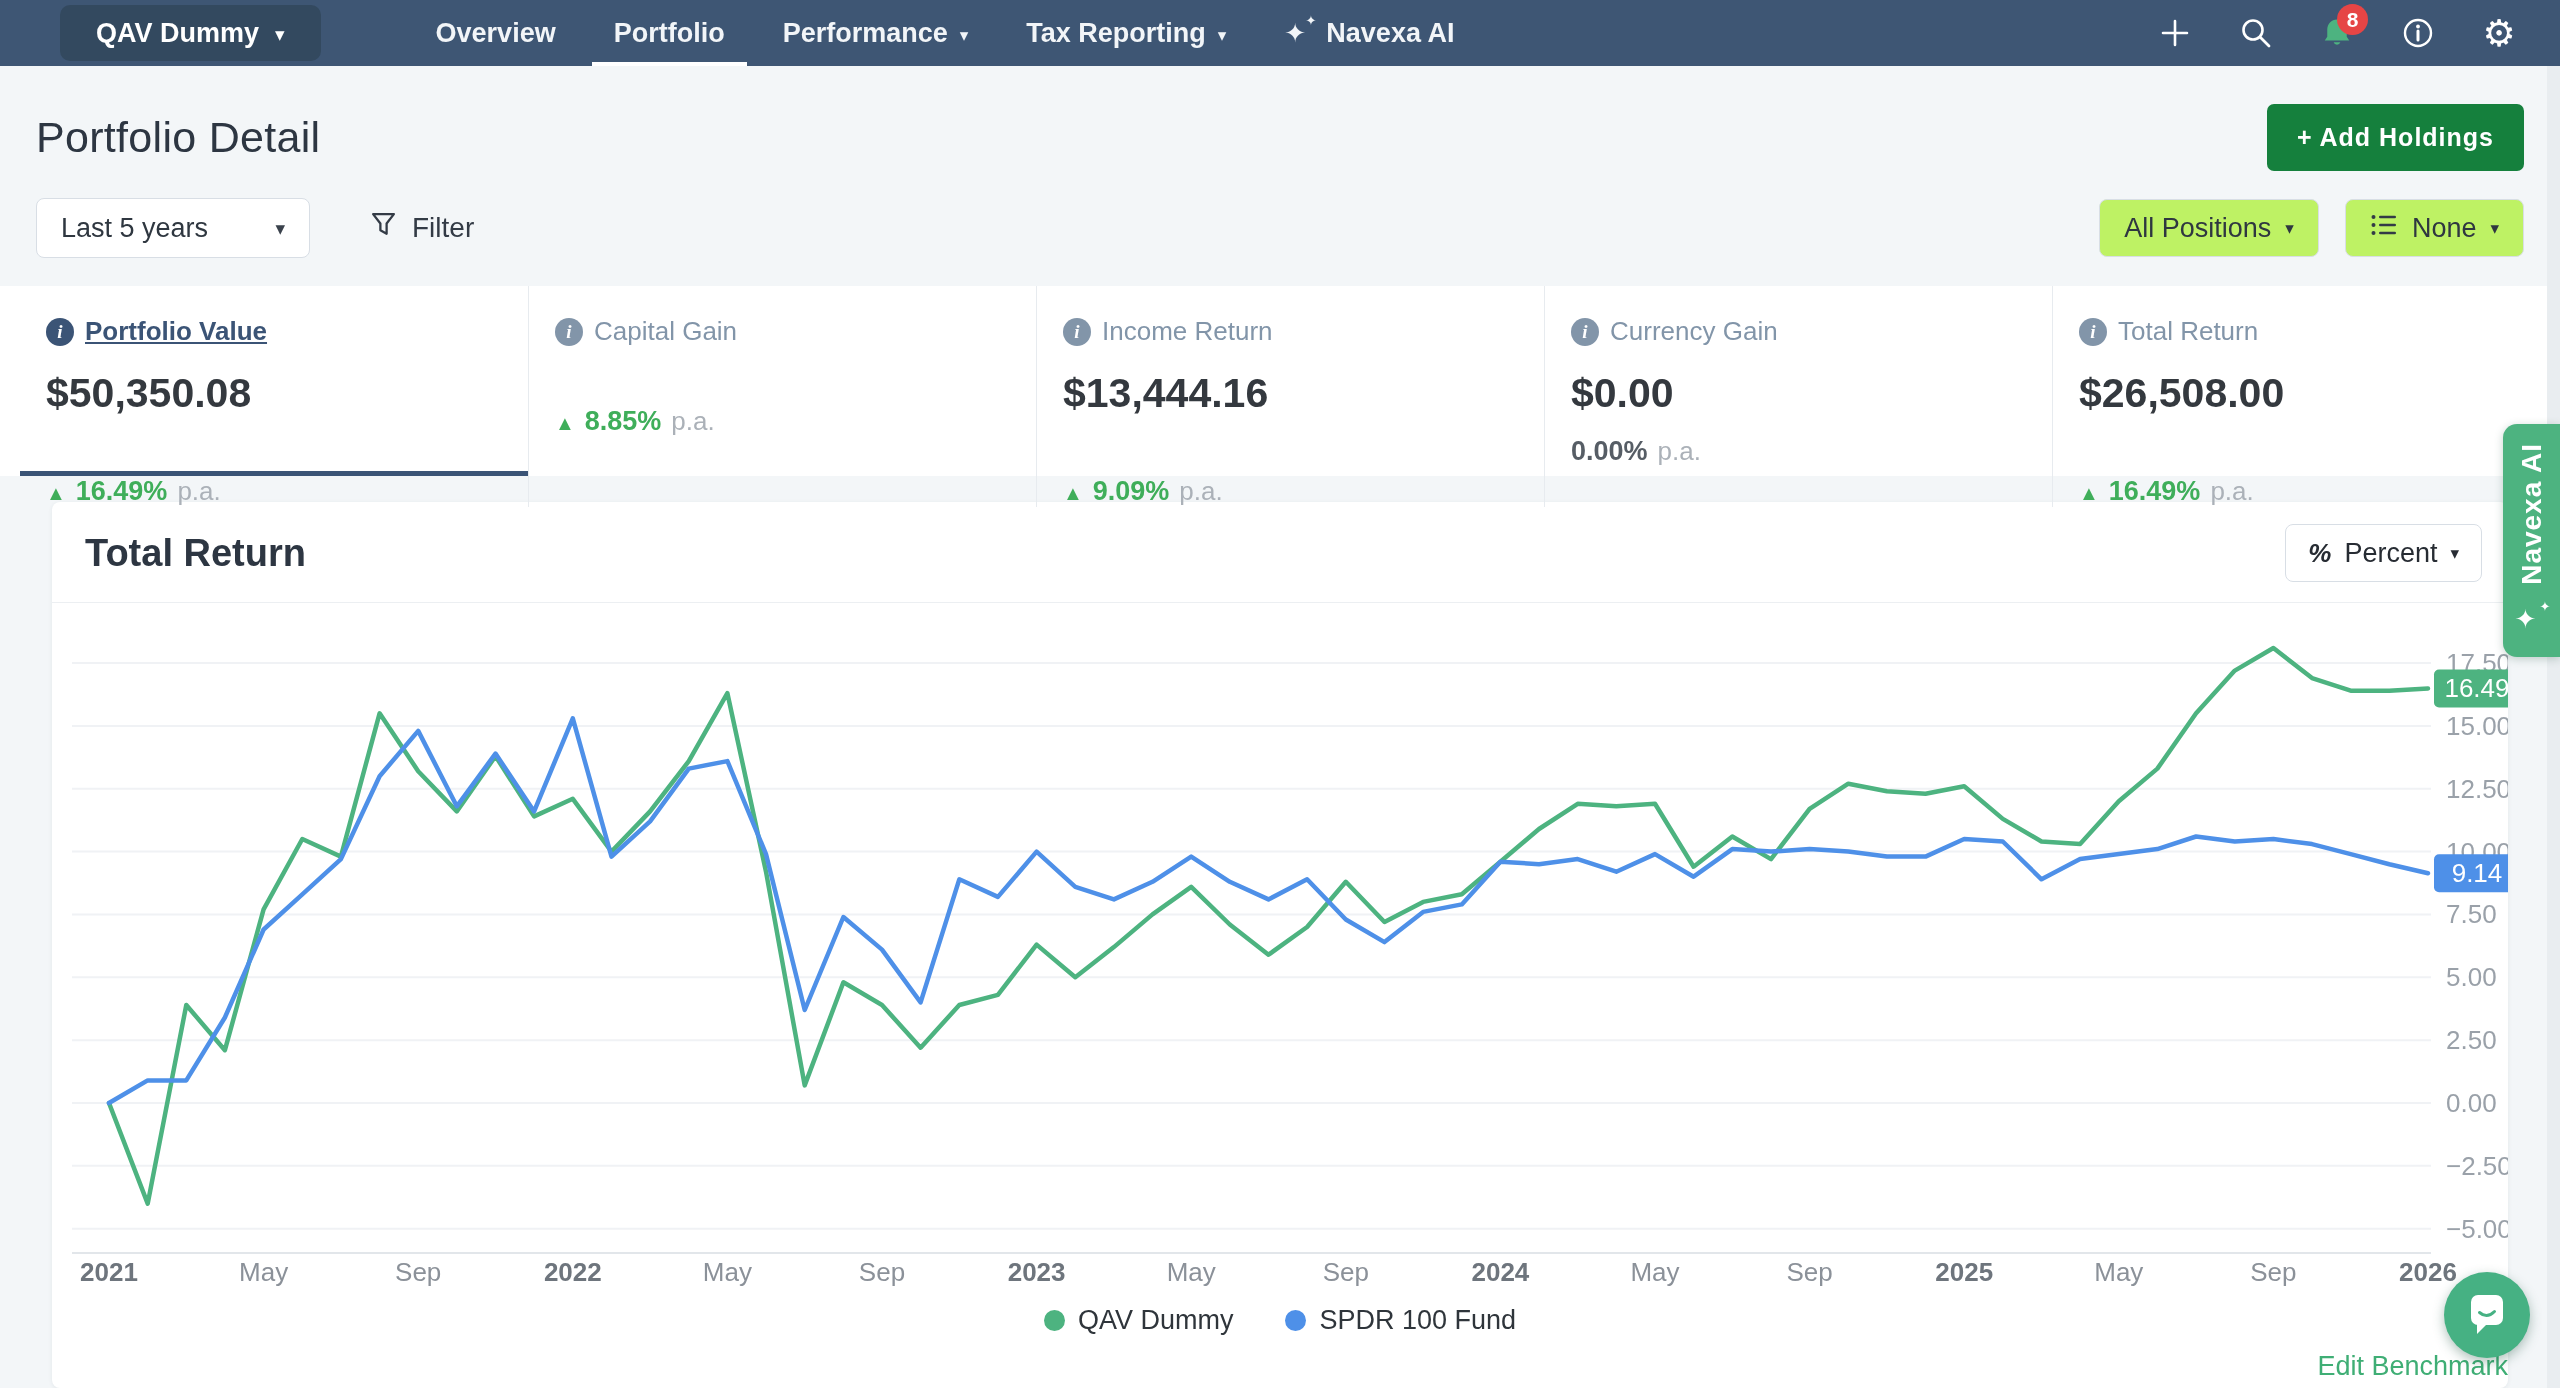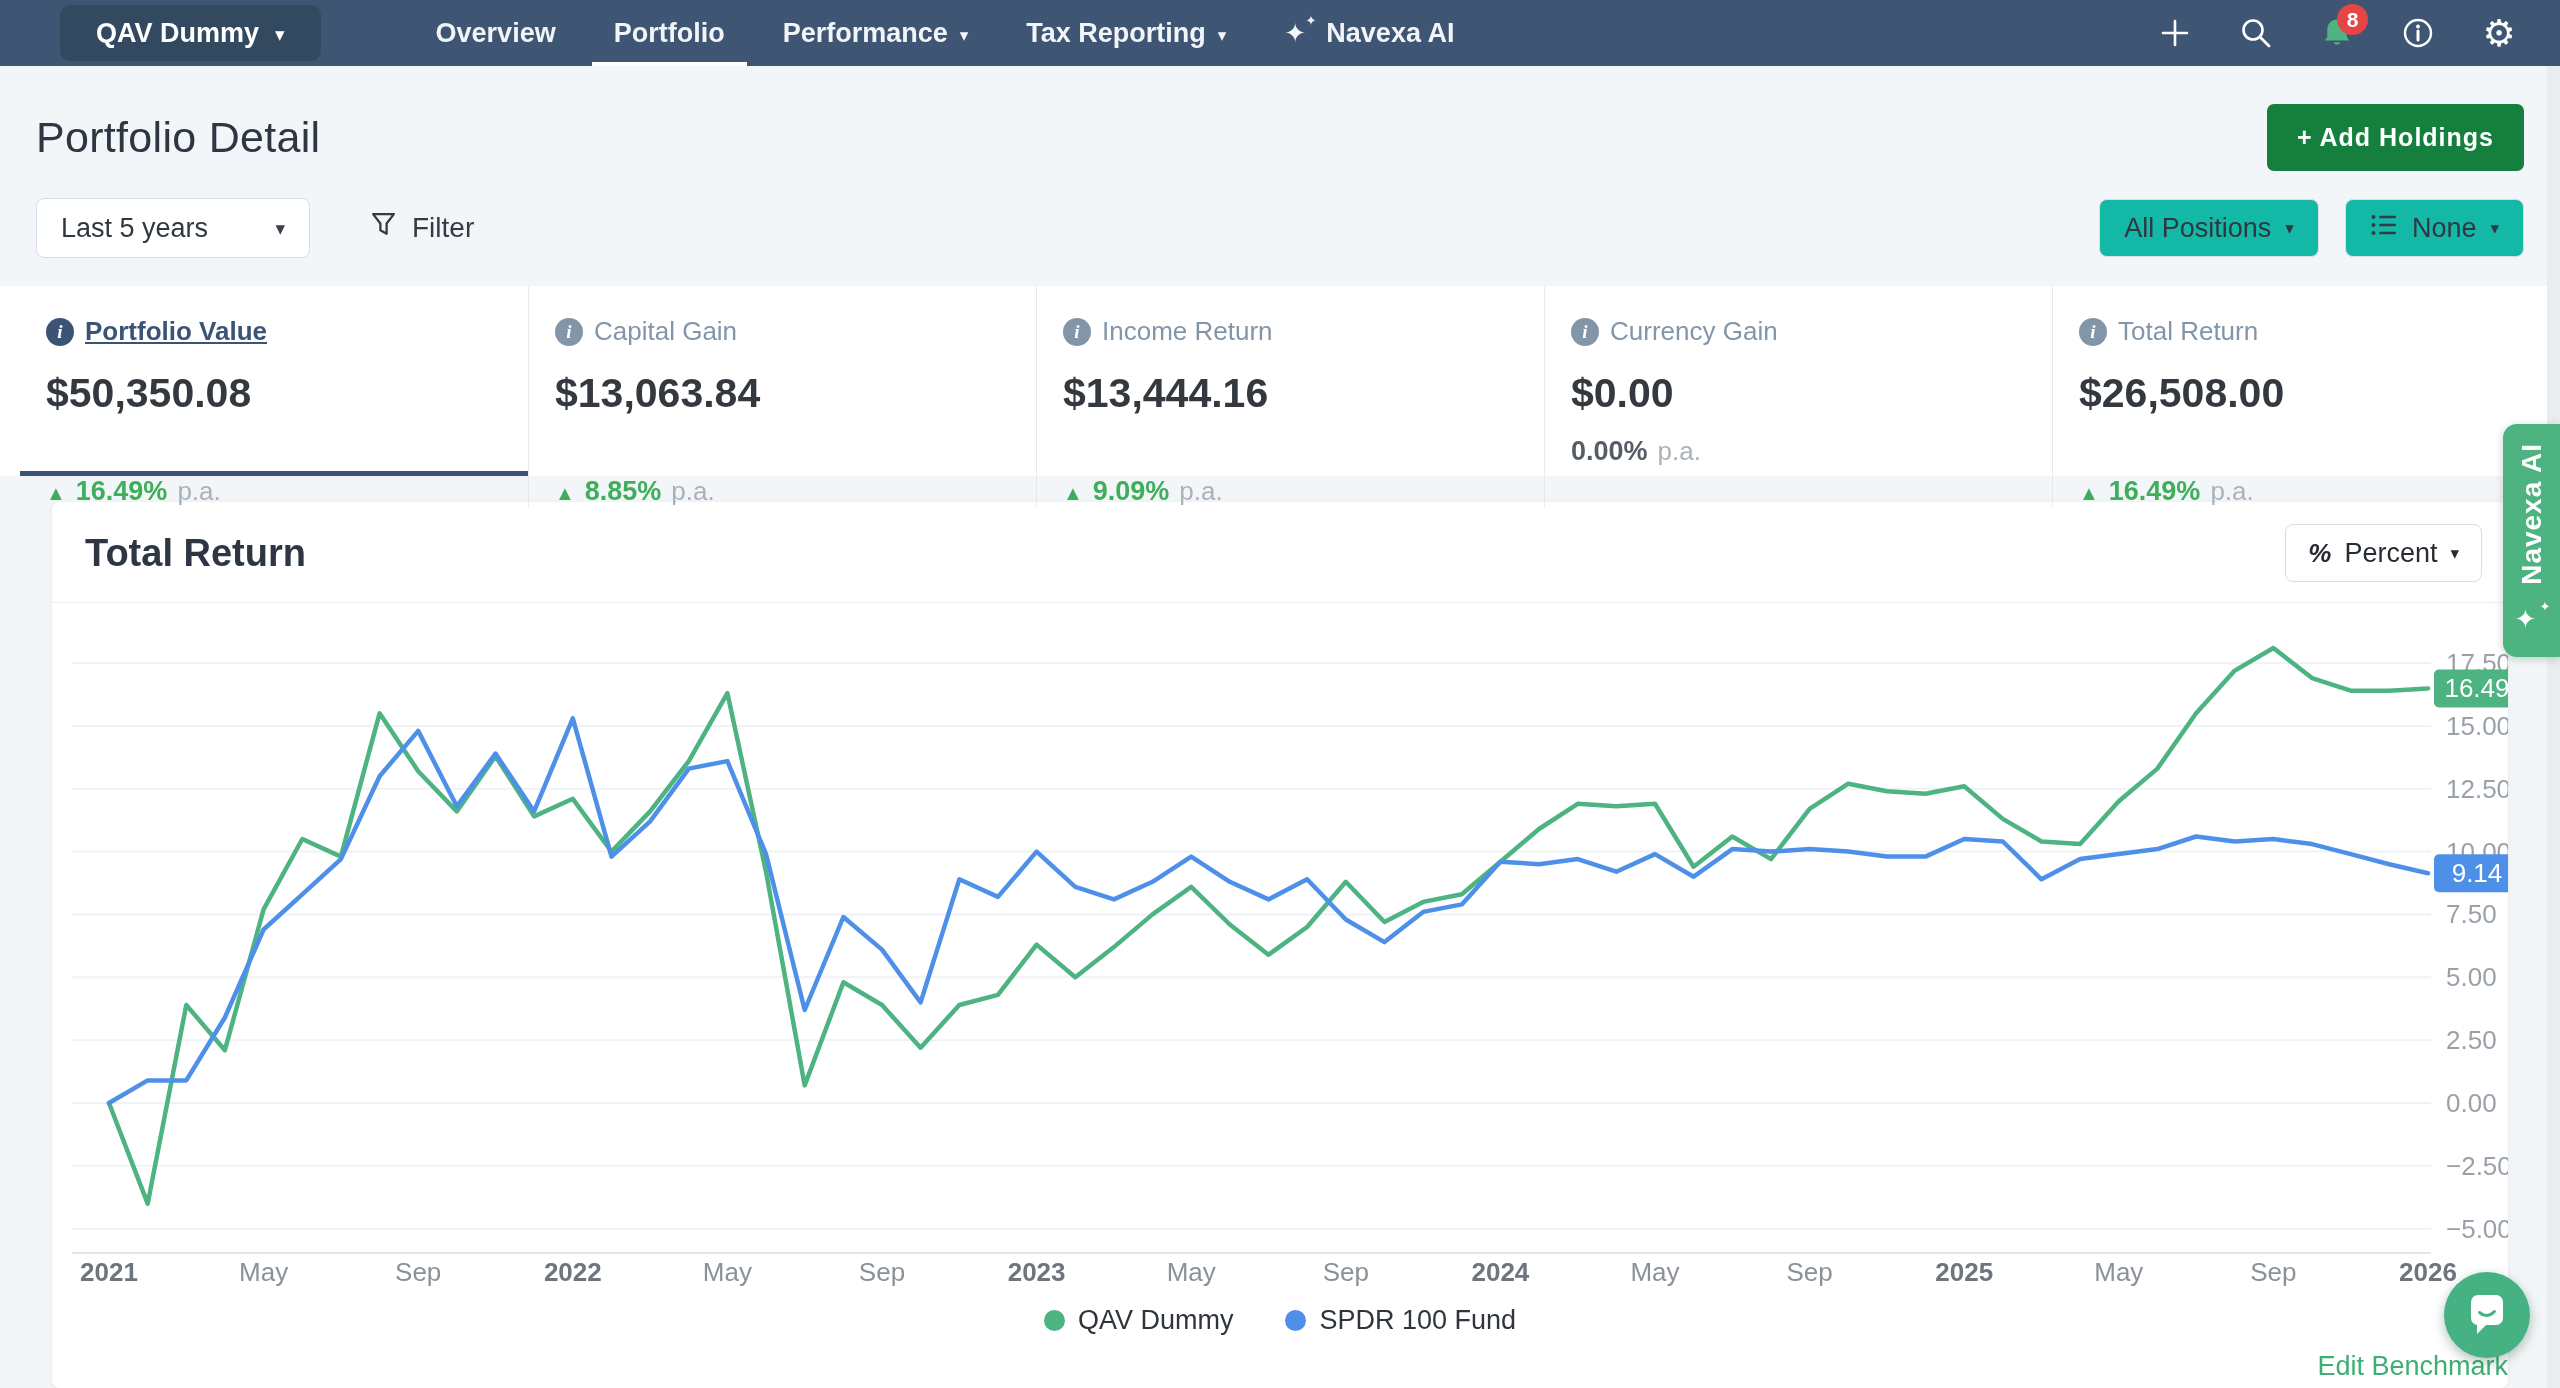--- a/index.html
+++ b/index.html
@@ -35,21 +35,21 @@
   .add-btn { background:#15803d; color:#fff; font-size:25px; font-weight:bold; letter-spacing:1px;
     padding:19px 30px; border-radius:7px; border:none; cursor:pointer; }
 
   
   .filter-row { margin-top:24px; display:flex; align-items:center; height:60px; }
   .range-select { width:274px; height:60px; background:#fff; border:1px solid #d8dee5; border-radius:8px;
     display:flex; align-items:center; justify-content:space-between; padding:0 24px; font-size:27px; cursor:pointer; }
   .range-select .caret { font-size:19px; color:#3a424c; }
   .filter-btn { margin-left:60px; display:flex; align-items:center; gap:15px; font-size:28px; color:#333b46; cursor:pointer; }
   .filter-right { margin-left:auto; display:flex; align-items:center; gap:26px; }
-  .pill-btn { height:58px; background:#14b8a6; border:1px solid #d8dee5; border-radius:8px; display:flex;
+  .pill-btn { height:58px; background:#bef264; border:1px solid #d8dee5; border-radius:8px; display:flex;
     align-items:center; gap:14px; padding:0 24px; font-size:27px; color:#2f3740; cursor:pointer; }
   .pill-btn .caret { font-size:17px; }
 
   
   .stats-panel { margin:28px -36px 0; background:#fff; height:190px; display:grid;
     grid-template-columns:repeat(5,1fr); padding-left:20px; position:relative; }
   .stat-card { padding:30px 10px 0 26px; position:relative; cursor:pointer; }
   .stat-card + .stat-card { border-left:1px solid #e7ebef; }
   .stat-label { display:flex; align-items:center; gap:11px; font-size:26px; color:#8295a9; }
   .stat-label .info-dot { width:28px; height:28px; border-radius:50%; background:#8295a9; color:#fff;
@@ -212,21 +212,20 @@
         <span class="up-arrow">▲</span>
         <span class="pct-up">16.49%</span>
         <span class="pa">p.a.</span>
       </div>
     </div>
     <div class="stat-card">
       <div class="stat-label">
         <span class="info-dot">i</span>
         <span>Capital Gain</span>
       </div>
-      <div class="stat-value">$13,063.84</div>
       <div class="stat-change">
         <span class="up-arrow">▲</span>
         <span class="pct-up">8.85%</span>
         <span class="pa">p.a.</span>
       </div>
     </div>
     <div class="stat-card">
       <div class="stat-label">
         <span class="info-dot">i</span>
         <span>Income Return</span>

